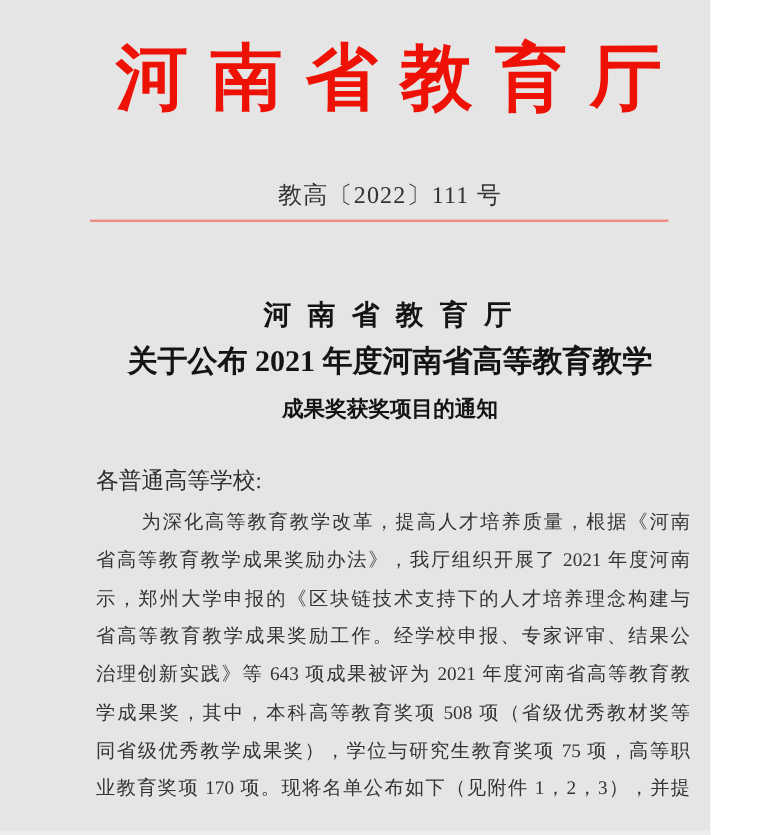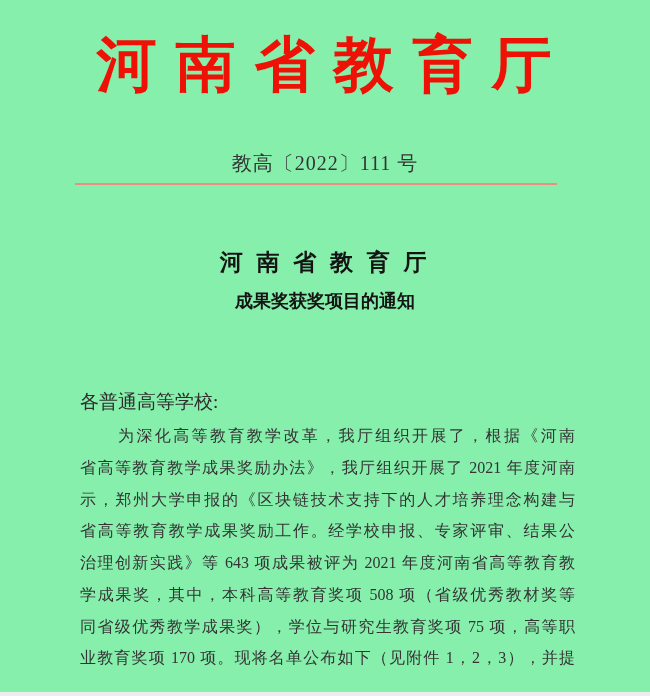--- a/index.html
+++ b/index.html
@@ -2,23 +2,23 @@
 <html style="--accent-red: #ed1205; --divider-red: #ee8d85;"><head>
 <meta charset="utf-8">
 <style>
   html, body {
     margin: 0;
     padding: 0;
     background: #ffffff;
   }
   .page {
     position: relative;
-    width: 650px;
+    width: 592px;
     height: 696px;
-    background: #86efac;
+    background: #e5e5e5;
     overflow: hidden;
     font-family: "Liberation Serif", "DejaVu Serif", serif;
   }
   
   .letterhead {
     position: absolute;
     top: 26px;
     left: 0;
     width: 650px;
     text-align: center;
@@ -122,27 +122,28 @@
 <div class="page">
 
   <div class="letterhead">河 南 省 教 育 厅</div>
 
   <div class="doc-number">教高〔2022〕111 号</div>
 
   <div class="red-rule"></div>
 
   <div class="title-block">
     <div class="title-line1">河 南 省 教 育 厅</div>
+    <div class="title-line2">关于公布 2021 年度河南省高等教育教学</div>
     <div class="title-line3">成果奖获奖项目的通知</div>
   </div>
 
   <div class="salutation">各普通高等学校:</div>
 
   <div class="paragraph">
-    <div class="body-line indent">为深化高等教育教学改革，我厅组织开展了，根据《河南</div>
+    <div class="body-line indent">为深化高等教育教学改革，提高人才培养质量，根据《河南</div>
     <div class="body-line">省高等教育教学成果奖励办法》，我厅组织开展了 2021 年度河南</div>
     <div class="body-line">示，郑州大学申报的《区块链技术支持下的人才培养理念构建与</div>
     <div class="body-line">省高等教育教学成果奖励工作。经学校申报、专家评审、结果公</div>
     <div class="body-line">治理创新实践》等 643 项成果被评为 2021 年度河南省高等教育教</div>
     <div class="body-line">学成果奖，其中，本科高等教育奖项 508 项（省级优秀教材奖等</div>
     <div class="body-line">同省级优秀教学成果奖），学位与研究生教育奖项 75 项，高等职</div>
     <div class="body-line">业教育奖项 170 项。现将名单公布如下（见附件 1，2，3），并提</div>
   </div>
 
   <div class="bottom-edge"></div>

